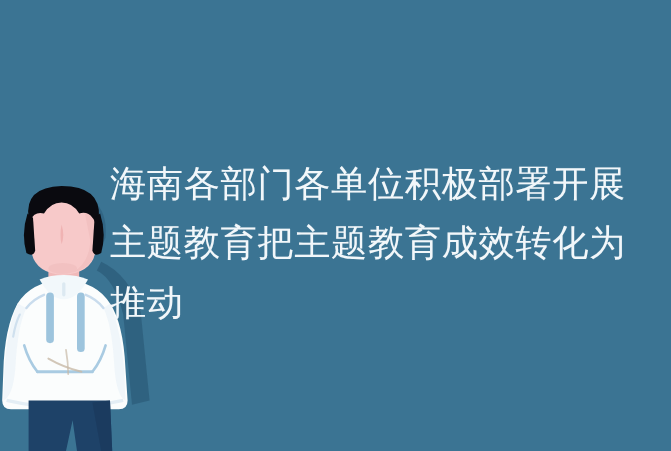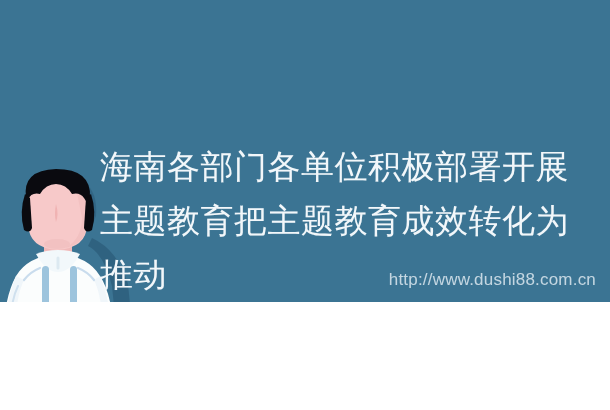--- a/index.html
+++ b/index.html
@@ -3,21 +3,21 @@
 <meta charset="utf-8">
 <style>
   html, body {
     margin: 0;
     padding: 0;
     background: #ffffff;
   }
   #canvas {
     position: relative;
     width: 610px;
-    height: 302px;
+    height: 410px;
     overflow: hidden;
     background: #3b7493;
     font-family: "Liberation Sans", "DejaVu Sans", sans-serif;
   }
 
   
   #headline {
     position: absolute;
     left: 100px;
     top: 140px;
@@ -136,15 +136,14 @@
 
       <g>
         <path d="M26 196 L100 196 L102 242 L70 242 L66 214 L60 242 L26 242 Z" fill="#1e4268"></path>
         <path d="M84 198 L100 196 L102 242 L92 242 Z" fill="#1a3a5c" opacity="0.8"></path>
       </g>
     </svg>
   </div>
 
   <div id="headline">海南各部门各单位积极部署开展主题教育把主题教育成效转化为推动</div>
 
-  <div id="watermark">http://www.dushi88.com.cn</div>
 
 </div>
 
 </body></html>

